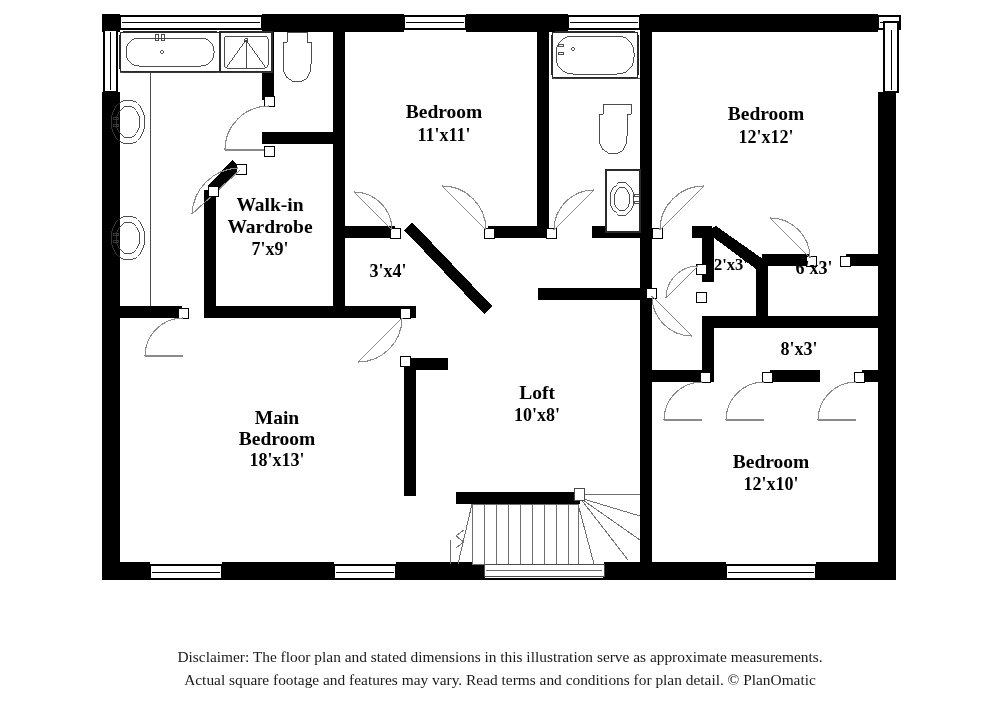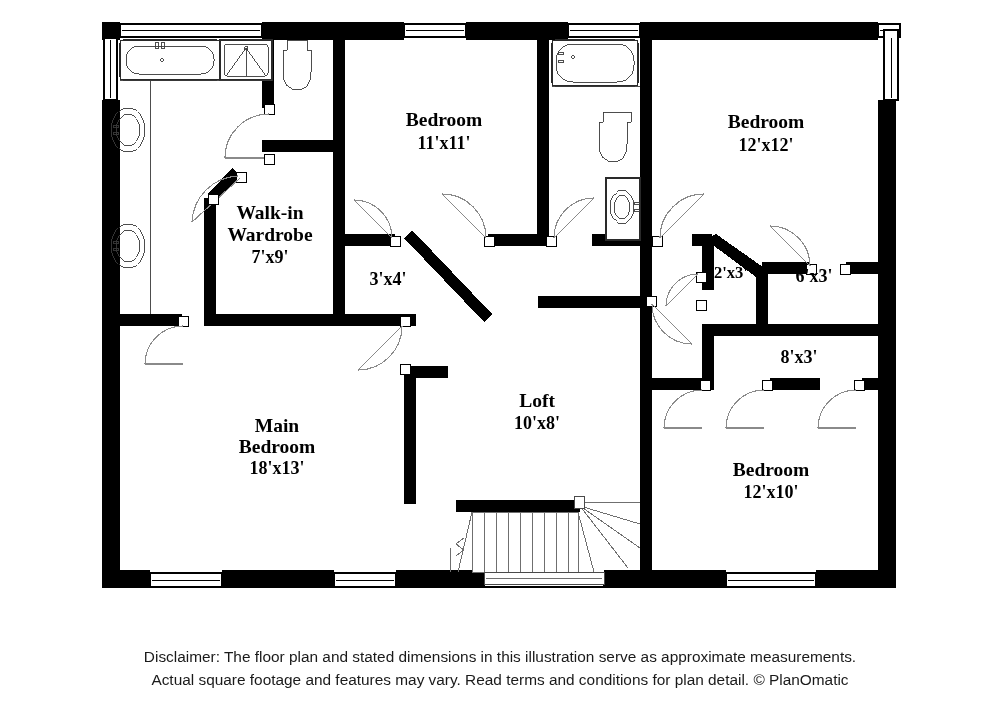--- a/index.html
+++ b/index.html
@@ -5,21 +5,21 @@
   html,body{margin:0;padding:0;background:#ffffff;}
   body{
     width:1000px;height:727px;
     font-family:"Liberation Serif", serif;
     color:#000;
     overflow:hidden;
     position:relative;
   }
   #plan{
     position:absolute;
-    left:0;top:8px;
+    left:0;top:0;
     width:1000px;height:600px;
   }
   #plan svg{display:block;width:1000px;height:600px;}
   .wall{fill:#000000;}
   .win-frame{fill:#ffffff;stroke:#000000;stroke-width:1.2;}
   .win-line{stroke:#000000;stroke-width:1;fill:none;}
   .fix{fill:#ffffff;stroke:#2a2a2a;stroke-width:1.1;}
   .fixthin{fill:none;stroke:#3a3a3a;stroke-width:0.9;}
   .door-arc{fill:none;stroke:#8a8a8a;stroke-width:1.1;}
   .door-jamb{fill:#ffffff;stroke:#000000;stroke-width:1;}
@@ -34,21 +34,21 @@
   }
   .lbl-name{font-size:19.5px;}
   .lbl-dim{font-size:18px;}
   .lbl-sm{font-size:16.5px;}
   #disclaimer{
     position:absolute;
     left:0;
     top:645px;
     width:1000px;
     text-align:center;
-    font-family:Liberation Sans, sans-serif;
+    font-family:Liberation Serif, serif;
     font-size:15.4px;
     line-height:1.5;
     color:#1a1a1a;
   }
   #disclaimer div{white-space:nowrap;}
 </style>
 </head>
 <body>
 
 <div id="plan">

